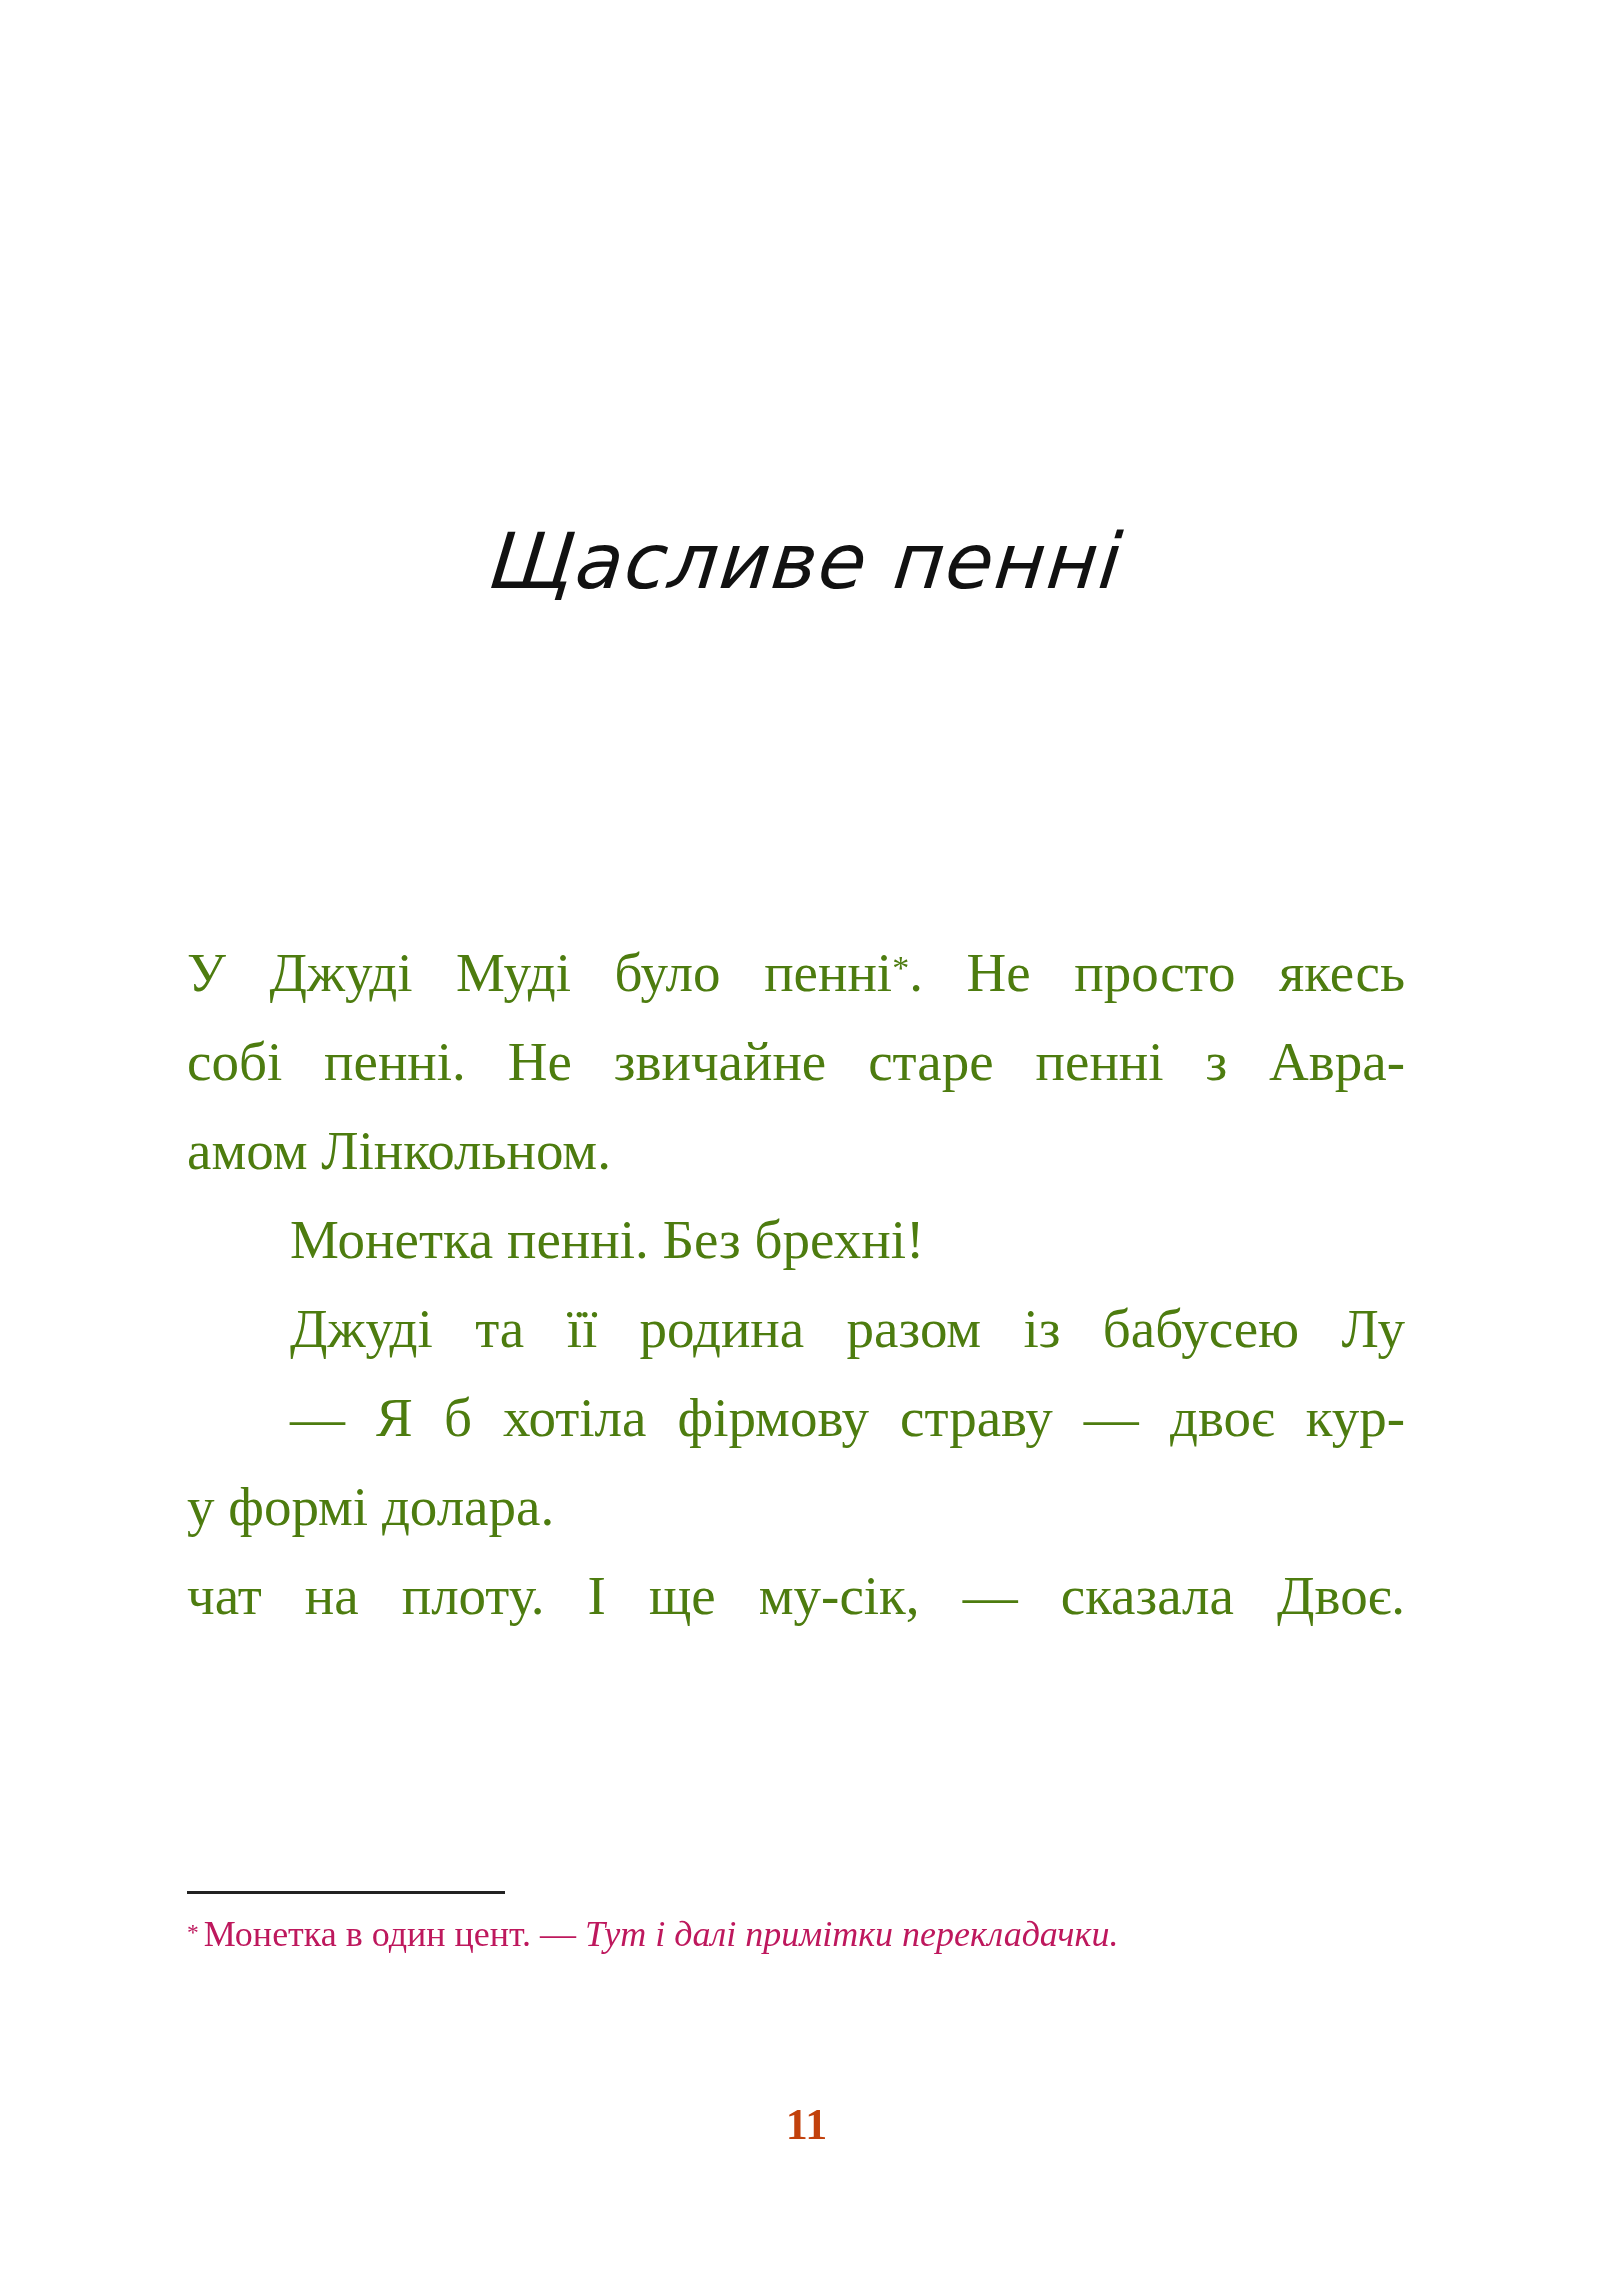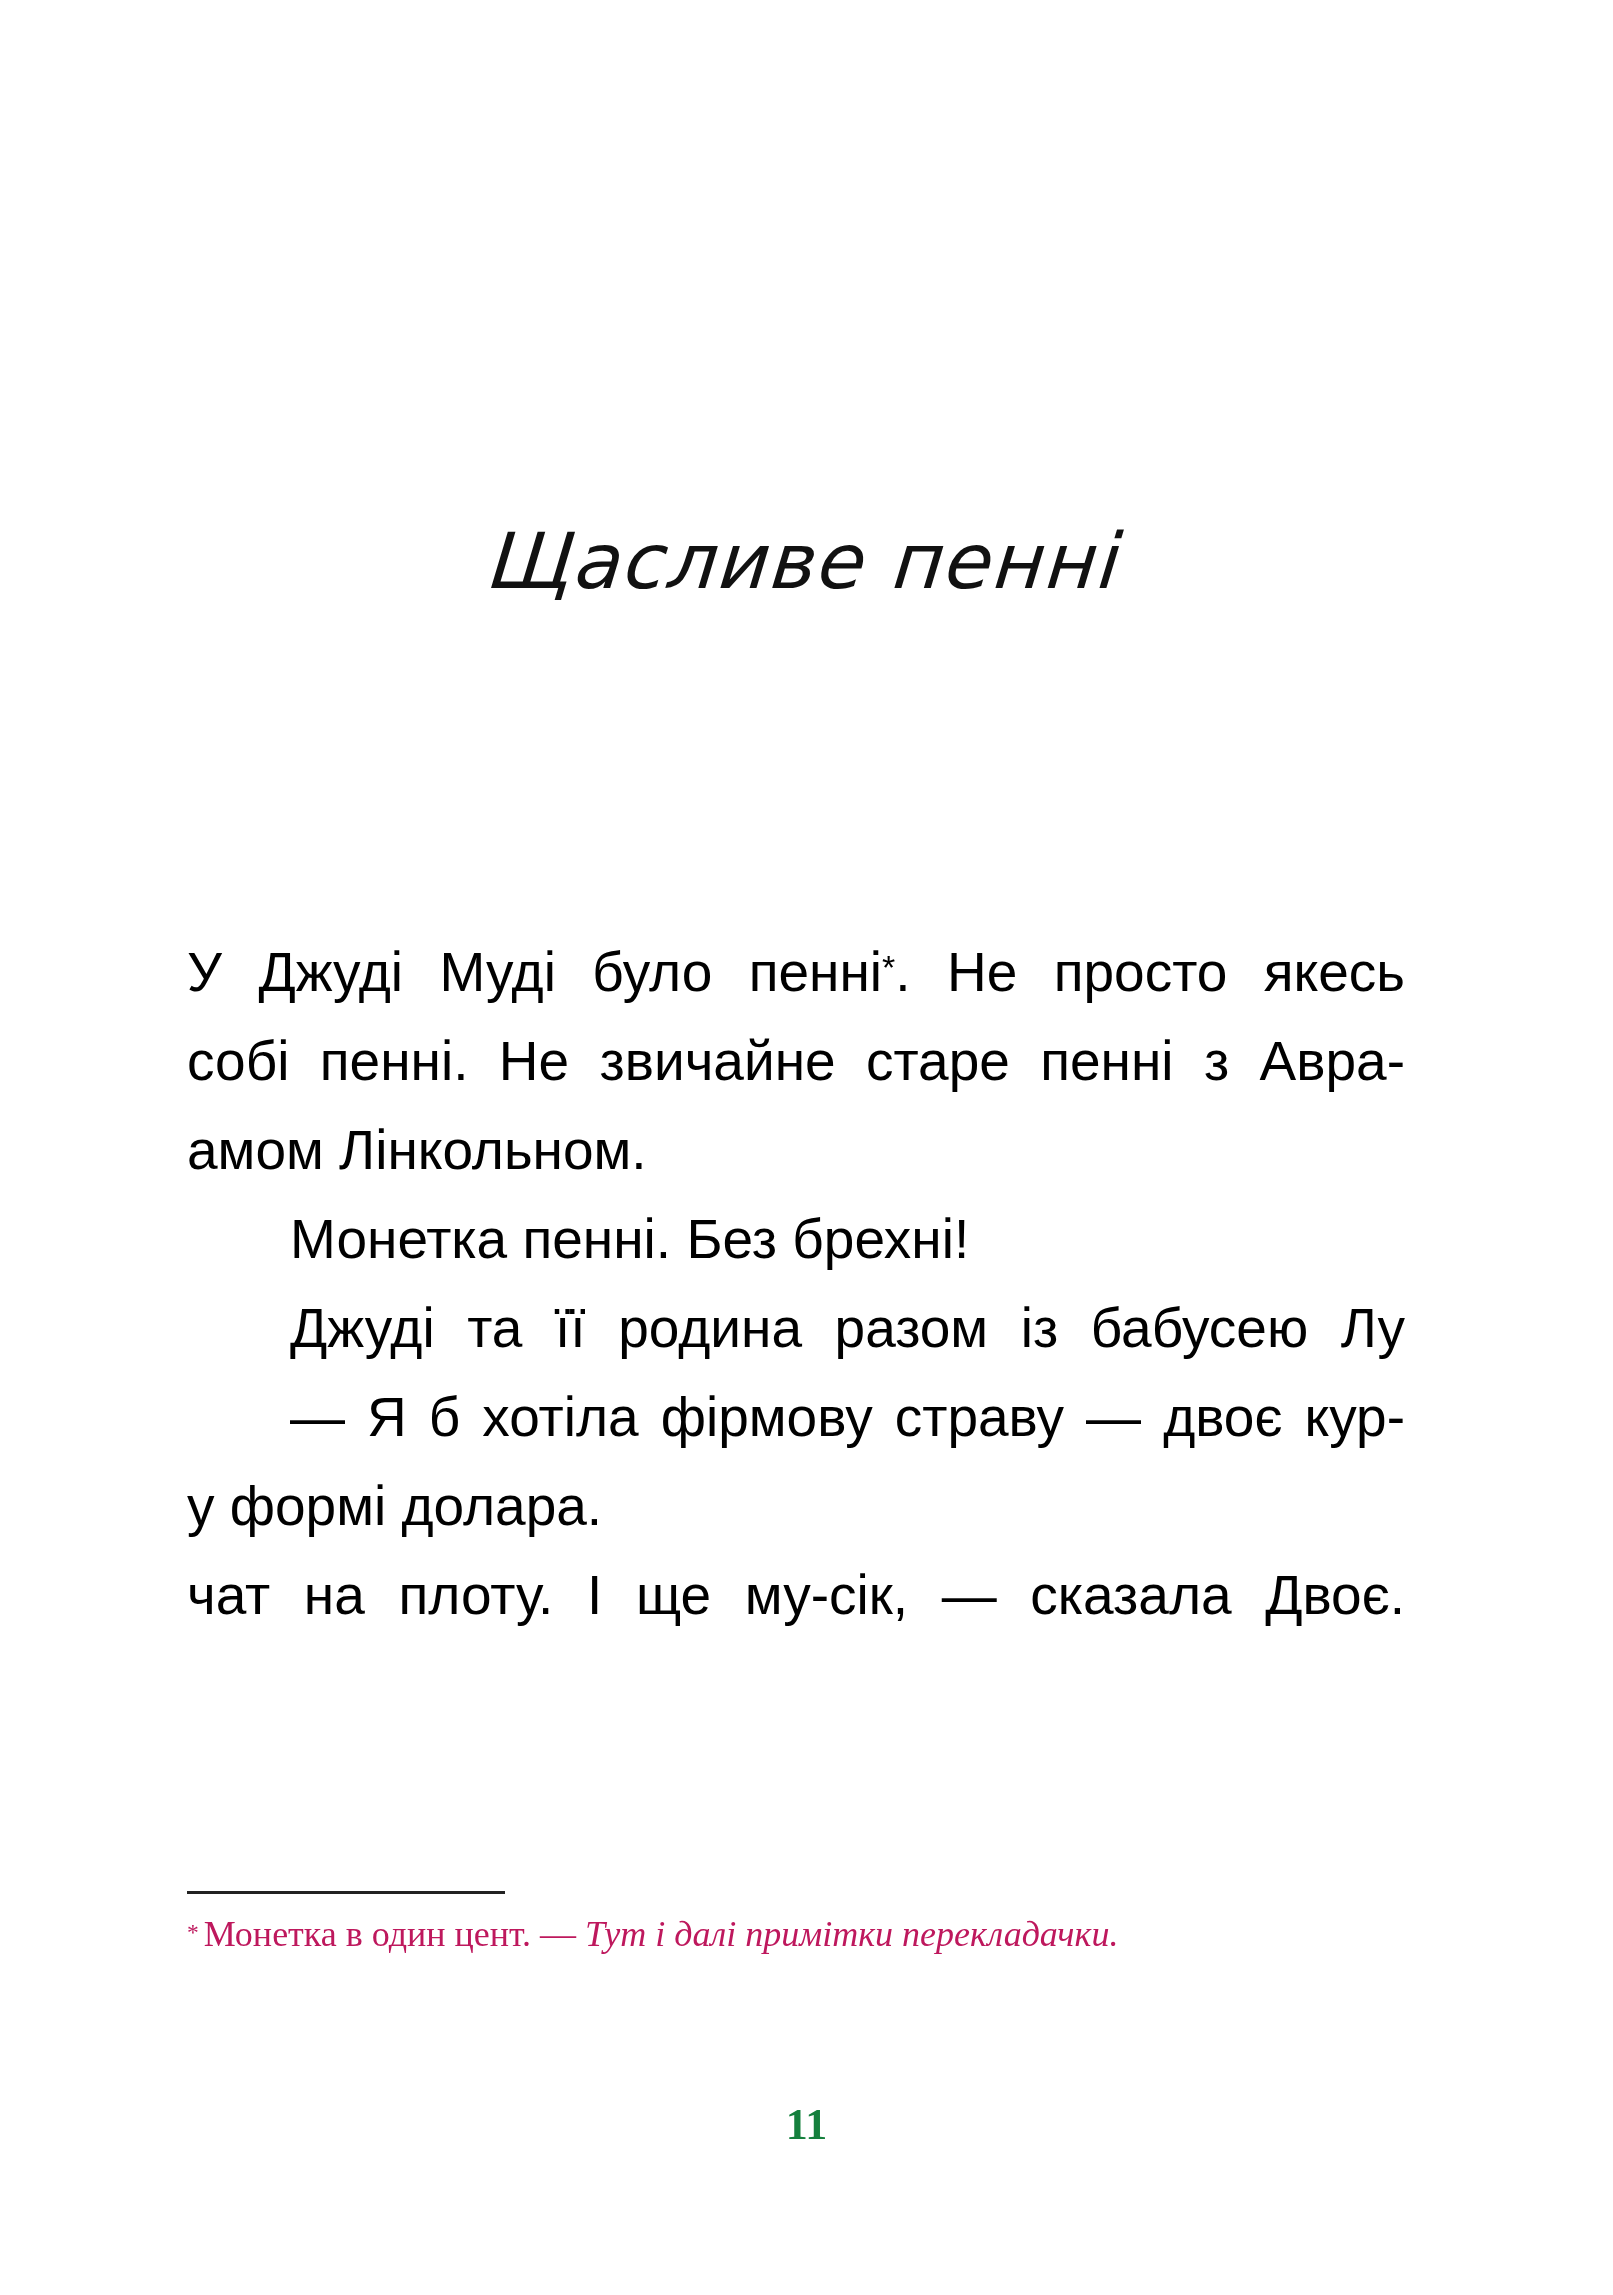--- a/index.html
+++ b/index.html
@@ -32,24 +32,24 @@
       font-size: 77px;
       letter-spacing: 1.7px;
       transform: skewX(-6deg);
       color: #111111;
     }
     .body-text {
       position: absolute;
       left: 187px;
       top: 928px;
       width: 1218px;
-      font-family: Liberation Sans, sans-serif;
+      font-family: Liberation Serif, serif;
       font-size: 55px;
       line-height: 89px;
-      color: #000000;
+      color: #4d7c0f;
     }
     .line {
       display: block;
       white-space: nowrap;
       text-align: justify;
       text-align-last: justify;
       height: 89px;
     }
     .line.last {
       text-align-last: left;
@@ -94,21 +94,21 @@
     }
     .page-number {
       position: absolute;
       left: 0;
       top: 2099px;
       width: 1613px;
       text-align: center;
       font-family: "Liberation Serif", serif;
       font-weight: bold;
       font-size: 44px;
-      color: #15803d;
+      color: #c2410c;
     }
   </style>
 </head>
 <body>
 
 <div class="page">
 
   <div class="chapter-title">Щасливе пенні</div>
 
   <div class="body-text">

